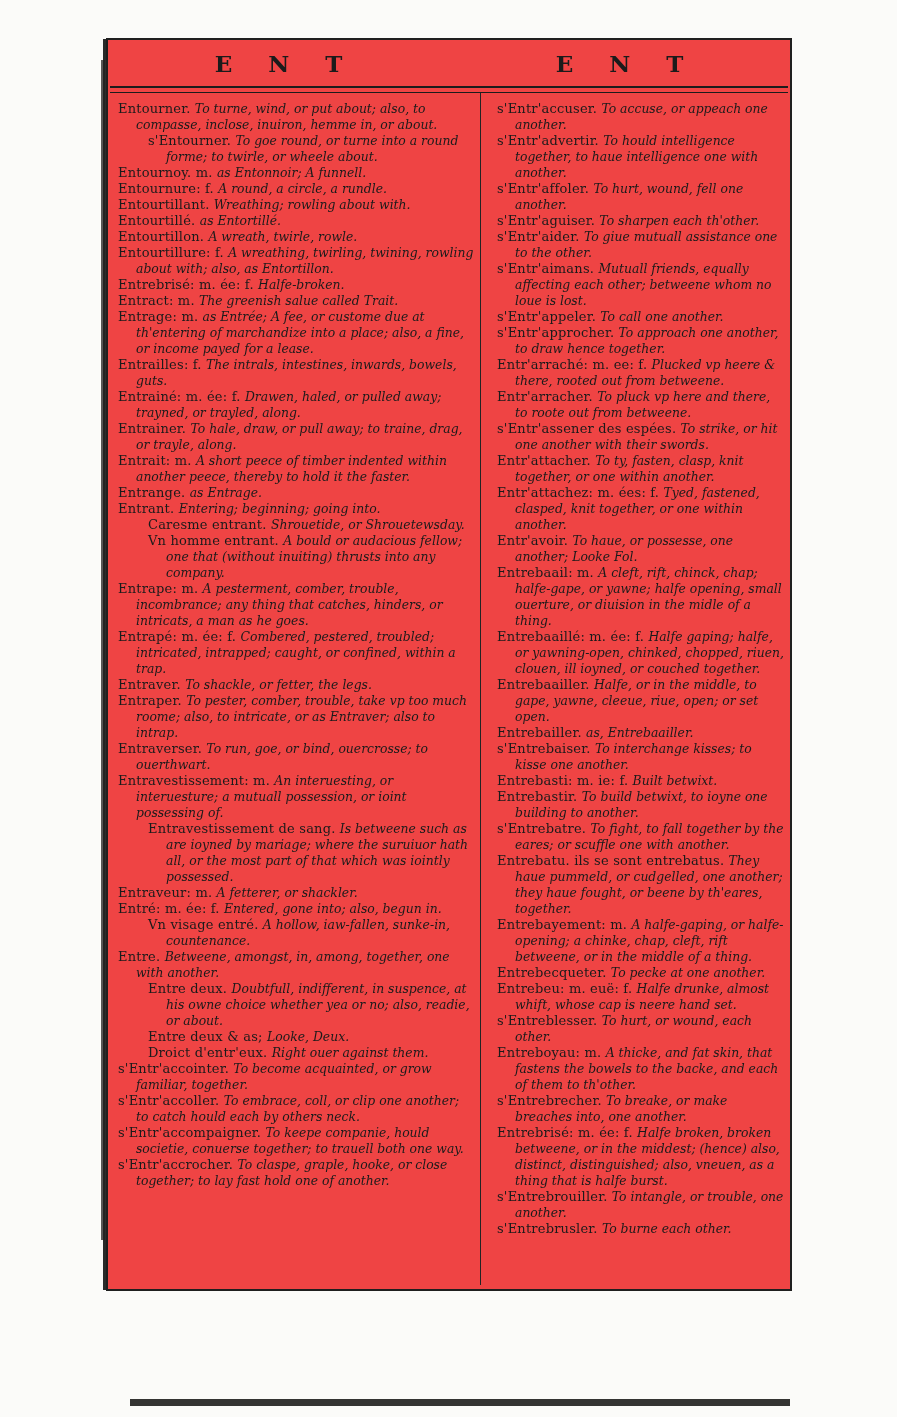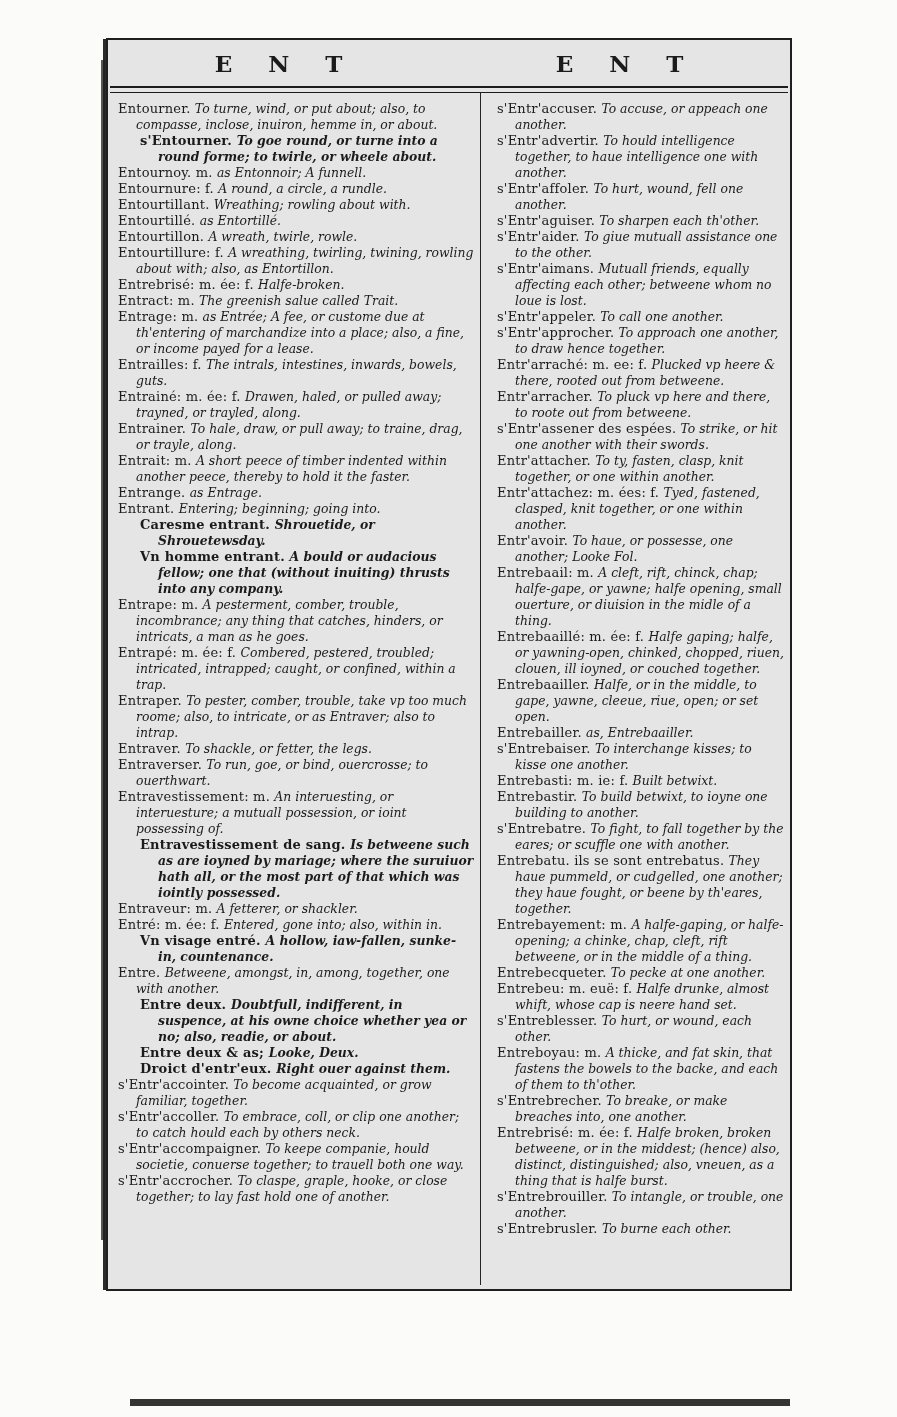--- a/index.html
+++ b/index.html
@@ -7,21 +7,21 @@
     width:897px;height:1417px;position:relative;
     background:#fbfbf9;
     font-family:"DejaVu Serif","Liberation Serif",serif;
     color:#1b1b1b;
     overflow:hidden;
   }
   .page-frame{
     position:absolute;left:106px;top:38px;width:686px;height:1253px;
     border:2px solid #1f1f1f;
     box-shadow:-4px 0 0 -1px #2a2a2a;
-    background:#e5e5e5;
+    background:#ef4444;
     box-sizing:border-box;
   }
   .running-heads{
     display:flex;height:46px;align-items:center;
   }
   .running-head{
     flex:1;text-align:center;
     font-size:23px;letter-spacing:14px;font-weight:bold;
     padding-left:14px; 
   }
@@ -41,21 +41,21 @@
   .col-left{width:372px;}
   .col-right{width:310px;flex:1;border-left:1.5px solid #242424;padding-left:16px;}
   .entry{
     margin:0;
     font-size:12.4px;
     line-height:16px;
     padding-left:18px;
     text-indent:-18px;
     text-align:left;
   }
-  .entry.sub{margin-left:22px;font-weight:bold;}
+  .entry.sub{margin-left:30px;}
   .head{
     font-style:normal;
     font-size:13px;
     letter-spacing:0.2px;
   }
   .def{
     font-style:italic;
   }
   .scan-bar-bottom{
     position:absolute;left:130px;top:1399px;width:660px;height:7px;
@@ -92,27 +92,27 @@
         <p class="entry"><span class="head">Entrailles: f. </span><span class="def">The intrals, intestines, inwards, bowels, guts.</span></p>
         <p class="entry"><span class="head">Entrainé: m. ée: f. </span><span class="def">Drawen, haled, or pulled away; trayned, or trayled, along.</span></p>
         <p class="entry"><span class="head">Entrainer. </span><span class="def">To hale, draw, or pull away; to traine, drag, or trayle, along.</span></p>
         <p class="entry"><span class="head">Entrait: m. </span><span class="def">A short peece of timber indented within another peece, thereby to hold it the faster.</span></p>
         <p class="entry"><span class="head">Entrange. </span><span class="def">as Entrage.</span></p>
         <p class="entry"><span class="head">Entrant. </span><span class="def">Entering; beginning; going into.</span></p>
         <p class="entry sub"><span class="head">Caresme entrant. </span><span class="def">Shrouetide, or Shrouetewsday.</span></p>
         <p class="entry sub"><span class="head">Vn homme entrant. </span><span class="def">A bould or audacious fellow; one that (without inuiting) thrusts into any company.</span></p>
         <p class="entry"><span class="head">Entrape: m. </span><span class="def">A pesterment, comber, trouble, incombrance; any thing that catches, hinders, or intricats, a man as he goes.</span></p>
         <p class="entry"><span class="head">Entrapé: m. ée: f. </span><span class="def">Combered, pestered, troubled; intricated, intrapped; caught, or confined, within a trap.</span></p>
+        <p class="entry"><span class="head">Entraver. </span><span class="def">To shackle, or fetter, the legs.</span></p>
         <p class="entry"><span class="head">Entraper. </span><span class="def">To pester, comber, trouble, take vp too much roome; also, to intricate, or as Entraver; also to intrap.</span></p>
-        <p class="entry"><span class="head">Entraver. </span><span class="def">To shackle, or fetter, the legs.</span></p>
         <p class="entry"><span class="head">Entraverser. </span><span class="def">To run, goe, or bind, ouercrosse; to ouerthwart.</span></p>
         <p class="entry"><span class="head">Entravestissement: m. </span><span class="def">An interuesting, or interuesture; a mutuall possession, or ioint possessing of.</span></p>
         <p class="entry sub"><span class="head">Entravestissement de sang. </span><span class="def">Is betweene such as are ioyned by mariage; where the suruiuor hath all, or the most part of that which was iointly possessed.</span></p>
         <p class="entry"><span class="head">Entraveur: m. </span><span class="def">A fetterer, or shackler.</span></p>
-        <p class="entry"><span class="head">Entré: m. ée: f. </span><span class="def">Entered, gone into; also, within in.</span></p>
+        <p class="entry"><span class="head">Entré: m. ée: f. </span><span class="def">Entered, gone into; also, begun in.</span></p>
         <p class="entry sub"><span class="head">Vn visage entré. </span><span class="def">A hollow, iaw-fallen, sunke-in, countenance.</span></p>
         <p class="entry"><span class="head">Entre. </span><span class="def">Betweene, amongst, in, among, together, one with another.</span></p>
         <p class="entry sub"><span class="head">Entre deux. </span><span class="def">Doubtfull, indifferent, in suspence, at his owne choice whether yea or no; also, readie, or about.</span></p>
         <p class="entry sub"><span class="head">Entre deux &amp; as; </span><span class="def">Looke, Deux.</span></p>
         <p class="entry sub"><span class="head">Droict d'entr'eux. </span><span class="def">Right ouer against them.</span></p>
         <p class="entry"><span class="head">s'Entr'accointer. </span><span class="def">To become acquainted, or grow familiar, together.</span></p>
         <p class="entry"><span class="head">s'Entr'accoller. </span><span class="def">To embrace, coll, or clip one another; to catch hould each by others neck.</span></p>
         <p class="entry"><span class="head">s'Entr'accompaigner. </span><span class="def">To keepe companie, hould societie, conuerse together; to trauell both one way.</span></p>
         <p class="entry"><span class="head">s'Entr'accrocher. </span><span class="def">To claspe, graple, hooke, or close together; to lay fast hold one of another.</span></p>
       </div>

